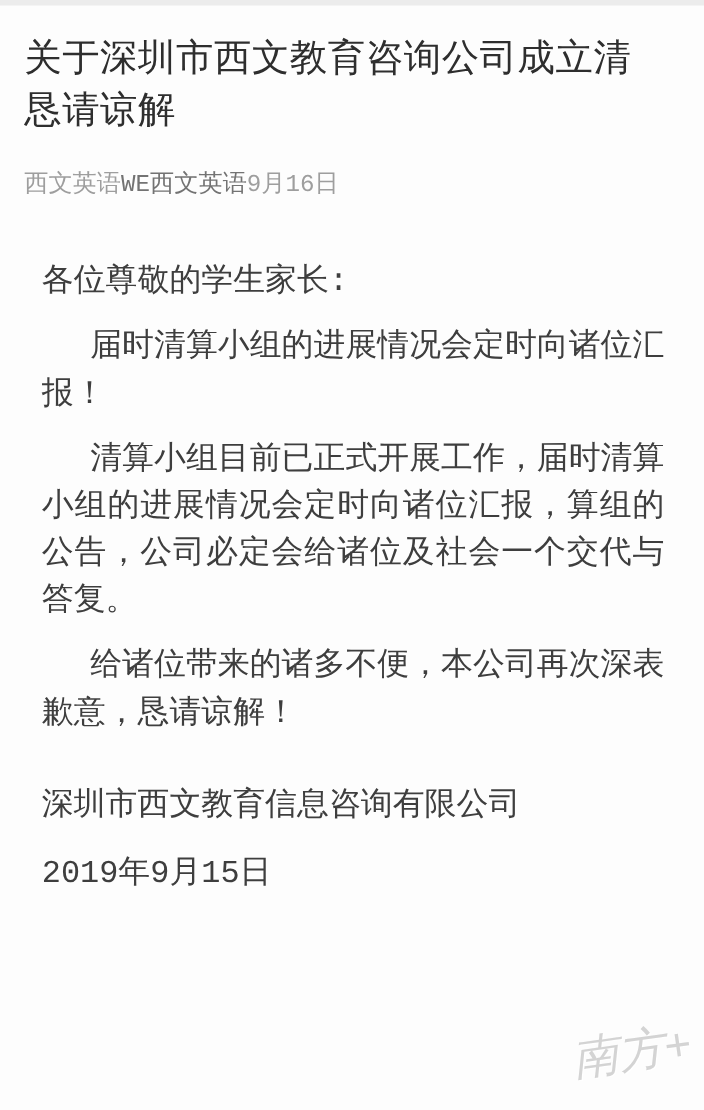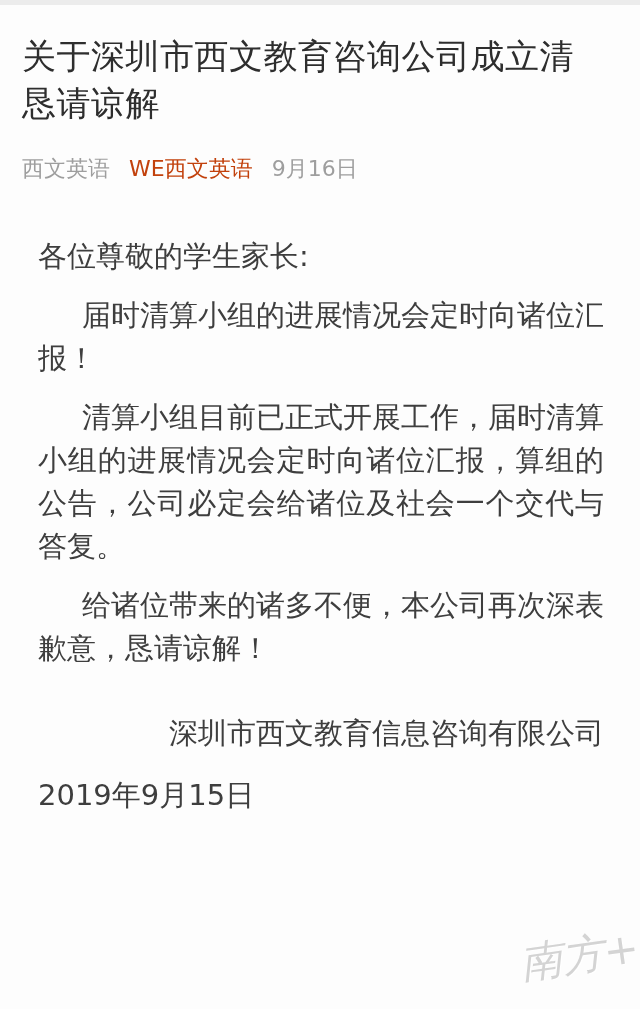--- a/index.html
+++ b/index.html
@@ -7,46 +7,46 @@
     padding: 0;
     background: #ffffff;
     font-family: "DejaVu Sans", sans-serif;
   }
   .page {
     position: relative;
     width: 640px;
     height: 1009px;
     background: #fdfdfd;
     overflow: hidden;
+    font-family: Liberation Mono, monospace;
   }
   .top-strip {
     width: 100%;
     height: 5px;
     background: #ececec;
   }
   .title {
     margin: 28px 18px 0 22px;
     font-size: 34px;
     line-height: 47px;
     font-weight: 500;
     color: #2e2e2e;
     letter-spacing: 0.5px;
   }
   .title .tl { display: block; }
   .meta {
     margin: 27px 22px 0 22px;
     display: flex;
     align-items: baseline;
-    gap: 19px;
     font-size: 22px;
     line-height: 30px;
     color: #9e9e9e;
   }
   .meta-account {
-    color: #c2410c;
+    color: #737373;
     text-decoration: none;
     cursor: pointer;
   }
   .body {
     margin-top: 51px;
     padding: 0 20px 0 22px;
     width: 598px;
     font-size: 29px;
     line-height: 43px;
     color: #3e3e3e;
@@ -55,21 +55,21 @@
   }
   .body p { margin: 16px; }
   .para { text-indent: 44px; }
   .signoff {
     margin-top: 40px;
     line-height: 46px;
     text-align: left;
   }
   .signoff p { text-indent: 0; }
   .s1 { margin-left: 116px; }
-  .s2 { margin-left: 146px; text-align: right; }
+  .s2 { margin-left: 146px; }
   .s3 { margin-left: 242px; }
   .watermark {
     position: absolute;
     left: 520px;
     top: 928px;
     font-size: 42px;
     font-style: italic;
     font-weight: 500;
     color: rgba(160,160,160,0.45);
     transform: rotate(-8deg);

